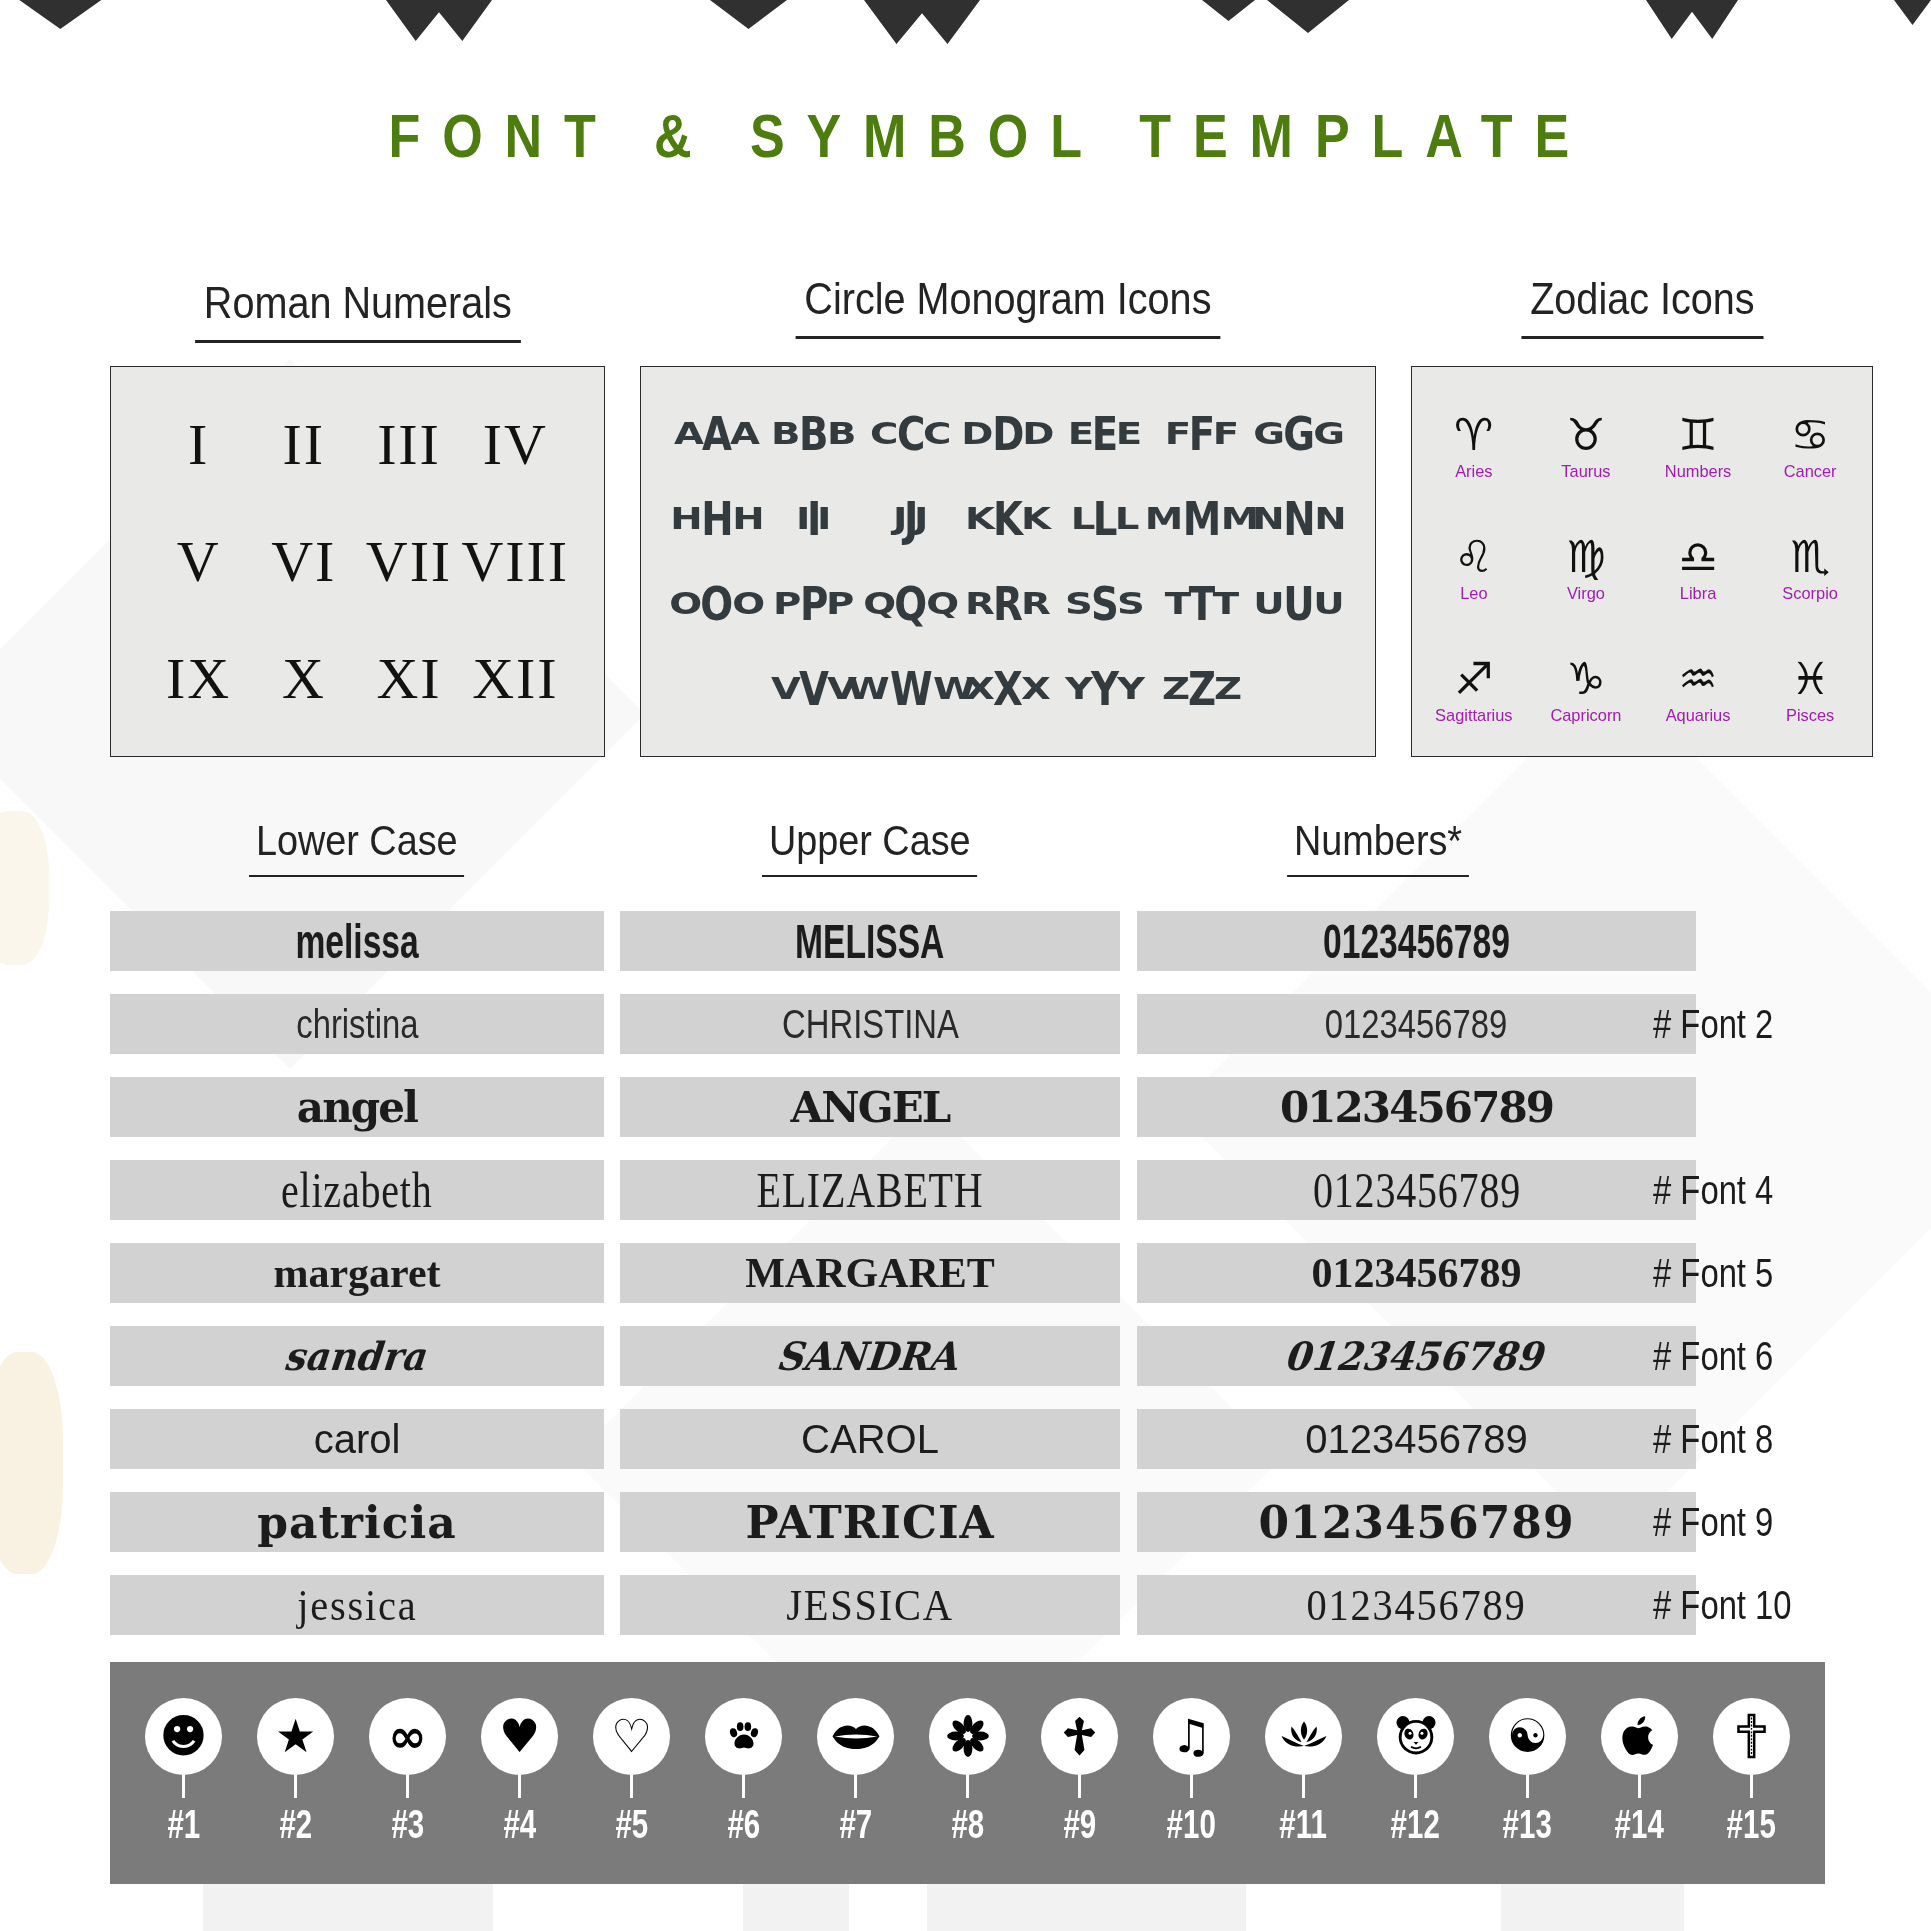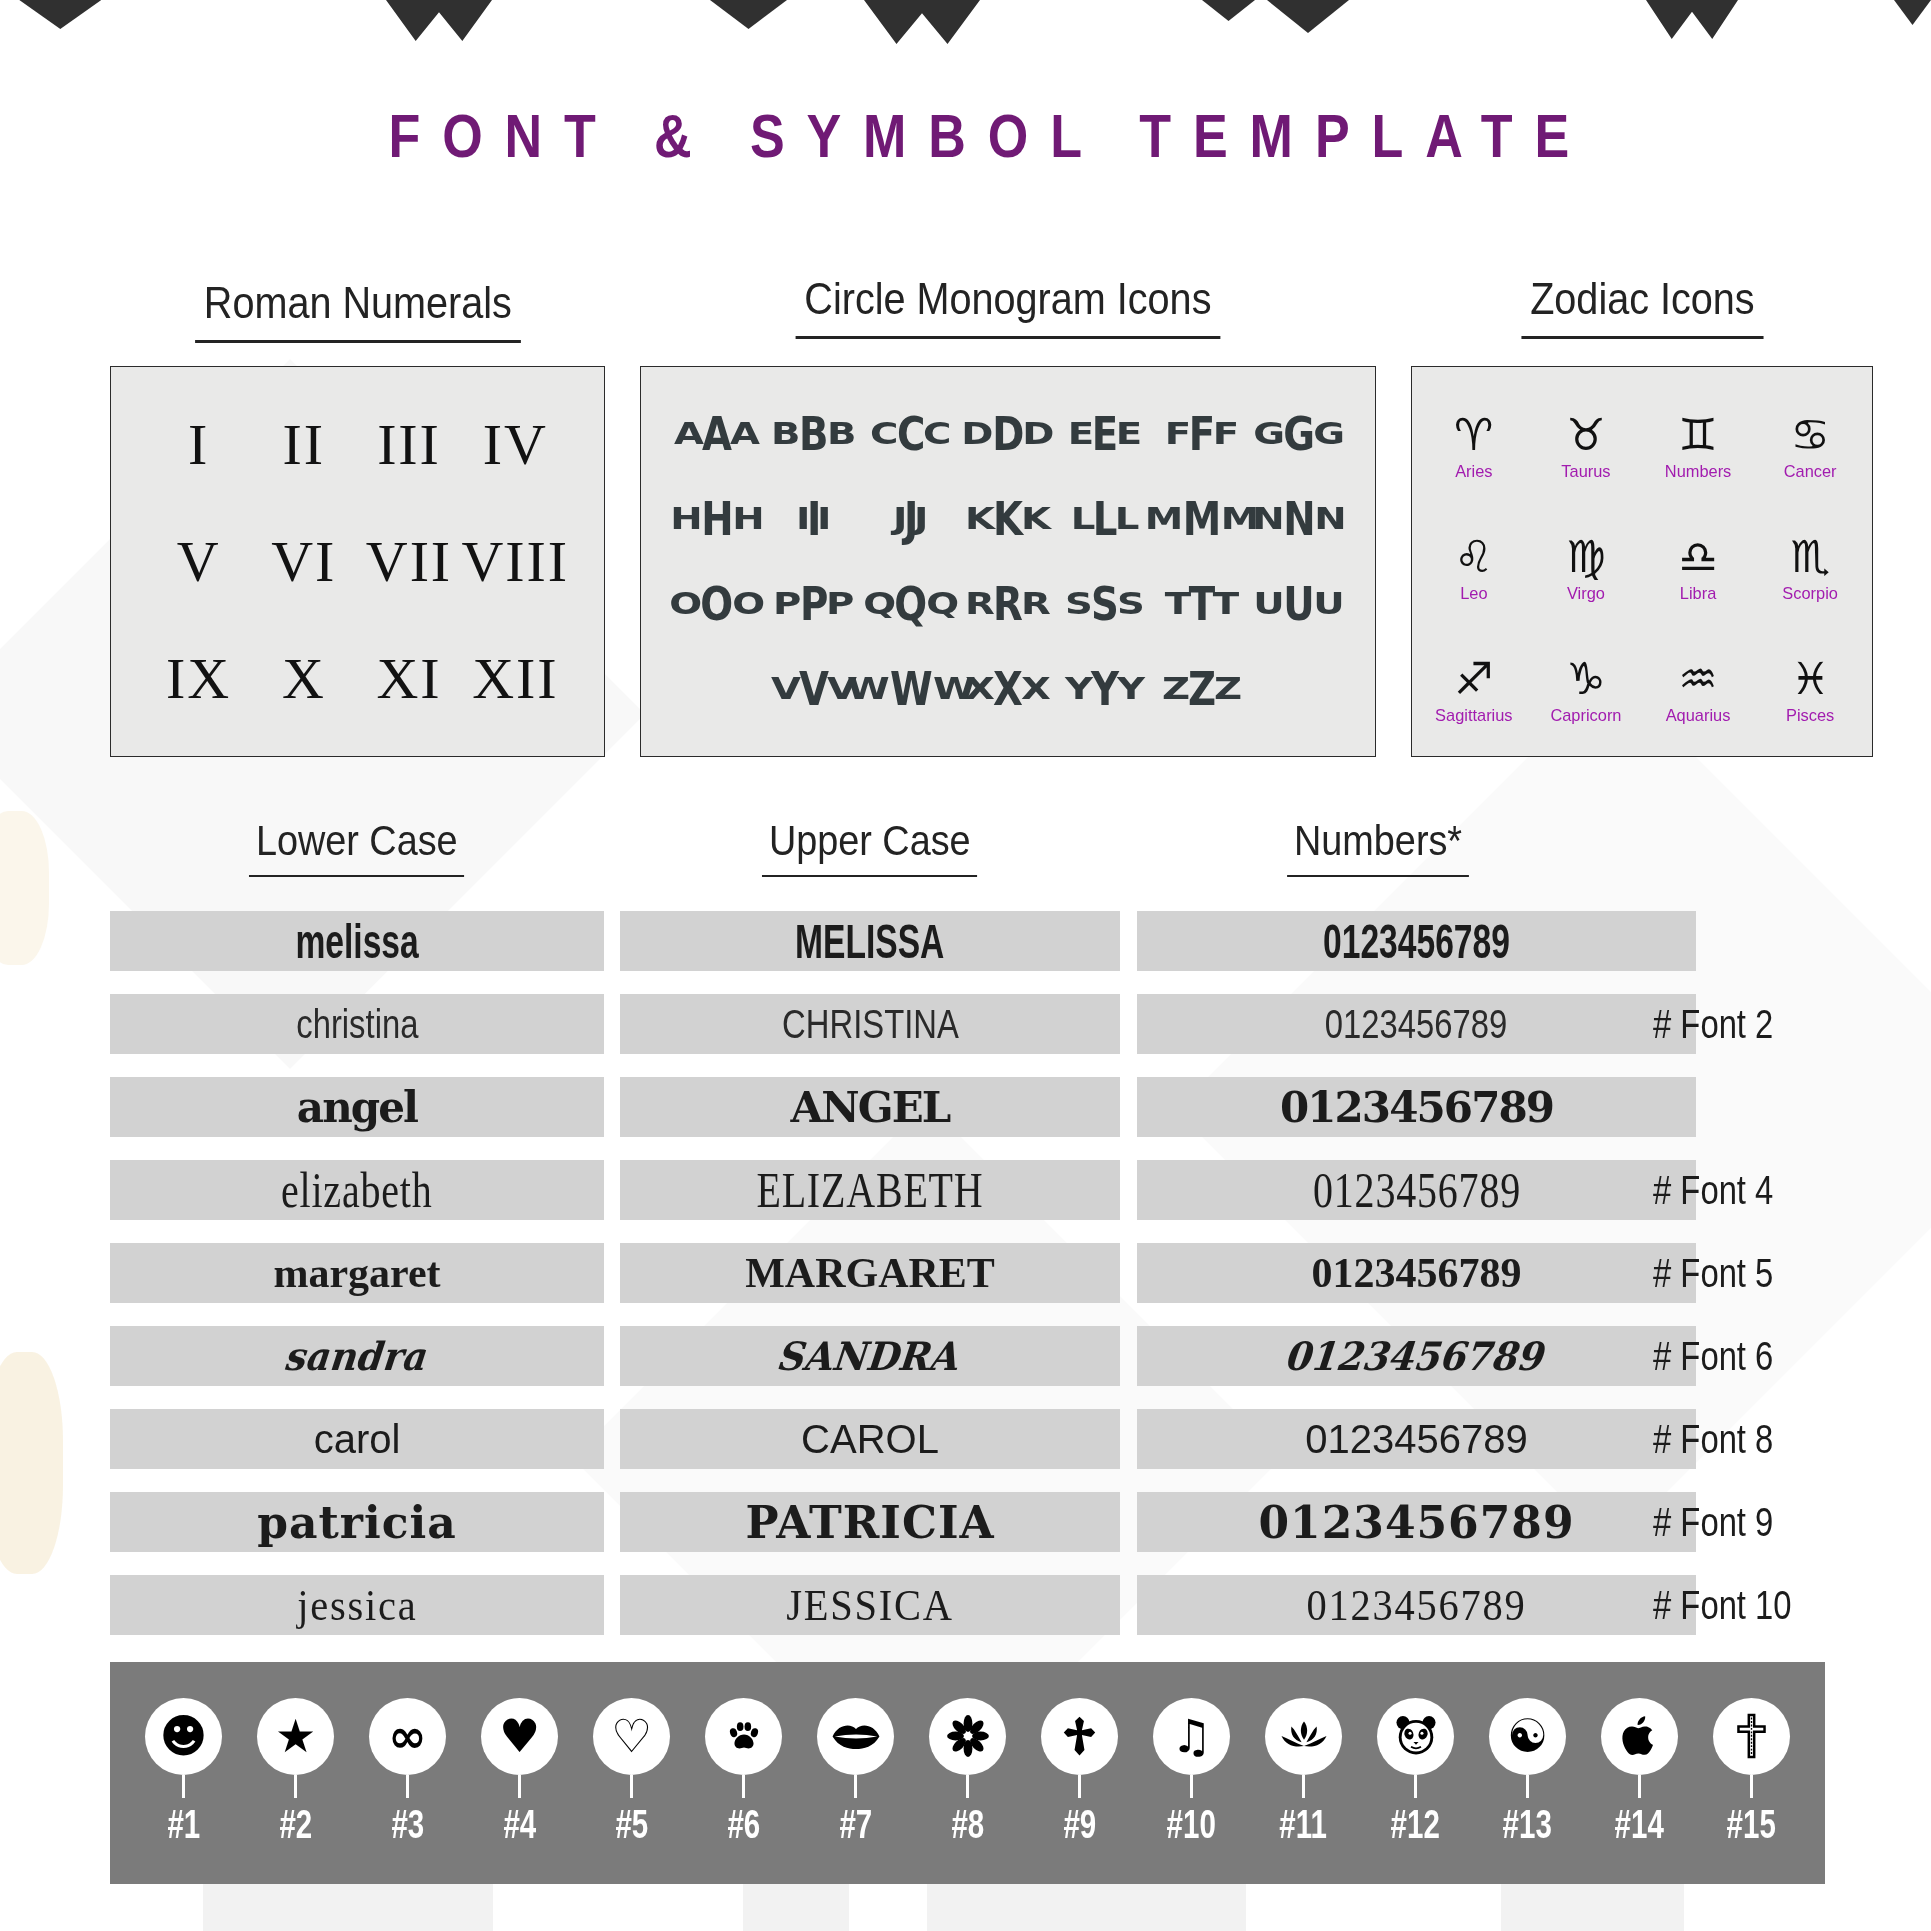--- a/index.html
+++ b/index.html
@@ -5,21 +5,21 @@
   html,body{margin:0;padding:0;background:#fff;}
   .page{position:relative;width:1931px;height:1931px;background:#ffffff;overflow:hidden;
         font-family:"Liberation Sans",sans-serif;color:#1c1c1c;}
   
   .wm{position:absolute;z-index:0;pointer-events:none;}
   .tip{position:absolute;top:0;background:#303030;clip-path:polygon(0 0,100% 0,50% 100%);z-index:0;}
   .tipw{clip-path:polygon(0 0,100% 0,72% 100%,50% 30%,28% 100%);}
   .diamond{transform:rotate(45deg);}
   
   .title{position:absolute;left:0;right:0;top:100px;margin:0;text-align:center;z-index:2;
-         font-size:62px;font-weight:700;letter-spacing:.42em;text-indent:.42em;color:#701a75;}
+         font-size:62px;font-weight:700;letter-spacing:.42em;text-indent:.42em;color:#4d7c0f;}
   .title>span{display:inline-block;transform:scaleX(.84);}
   
   .sec-head{position:absolute;text-align:center;z-index:2;}
   .sec-head>span{display:inline-block;transform:scaleX(.9);border-bottom:3.9px solid #232323;
                  padding:0 9.7px 11.6px;font-size:44px;font-weight:500;color:#232323;}
   .head-roman{left:110px;width:495px;top:278px;}
   .head-mono{left:640px;width:736px;top:274px;}
   .head-zodiac{left:1411px;width:462px;top:274px;}
   
   .box{position:absolute;top:366px;height:391px;background:#e9e9e8;border:1.9px solid #2b2b2b;

